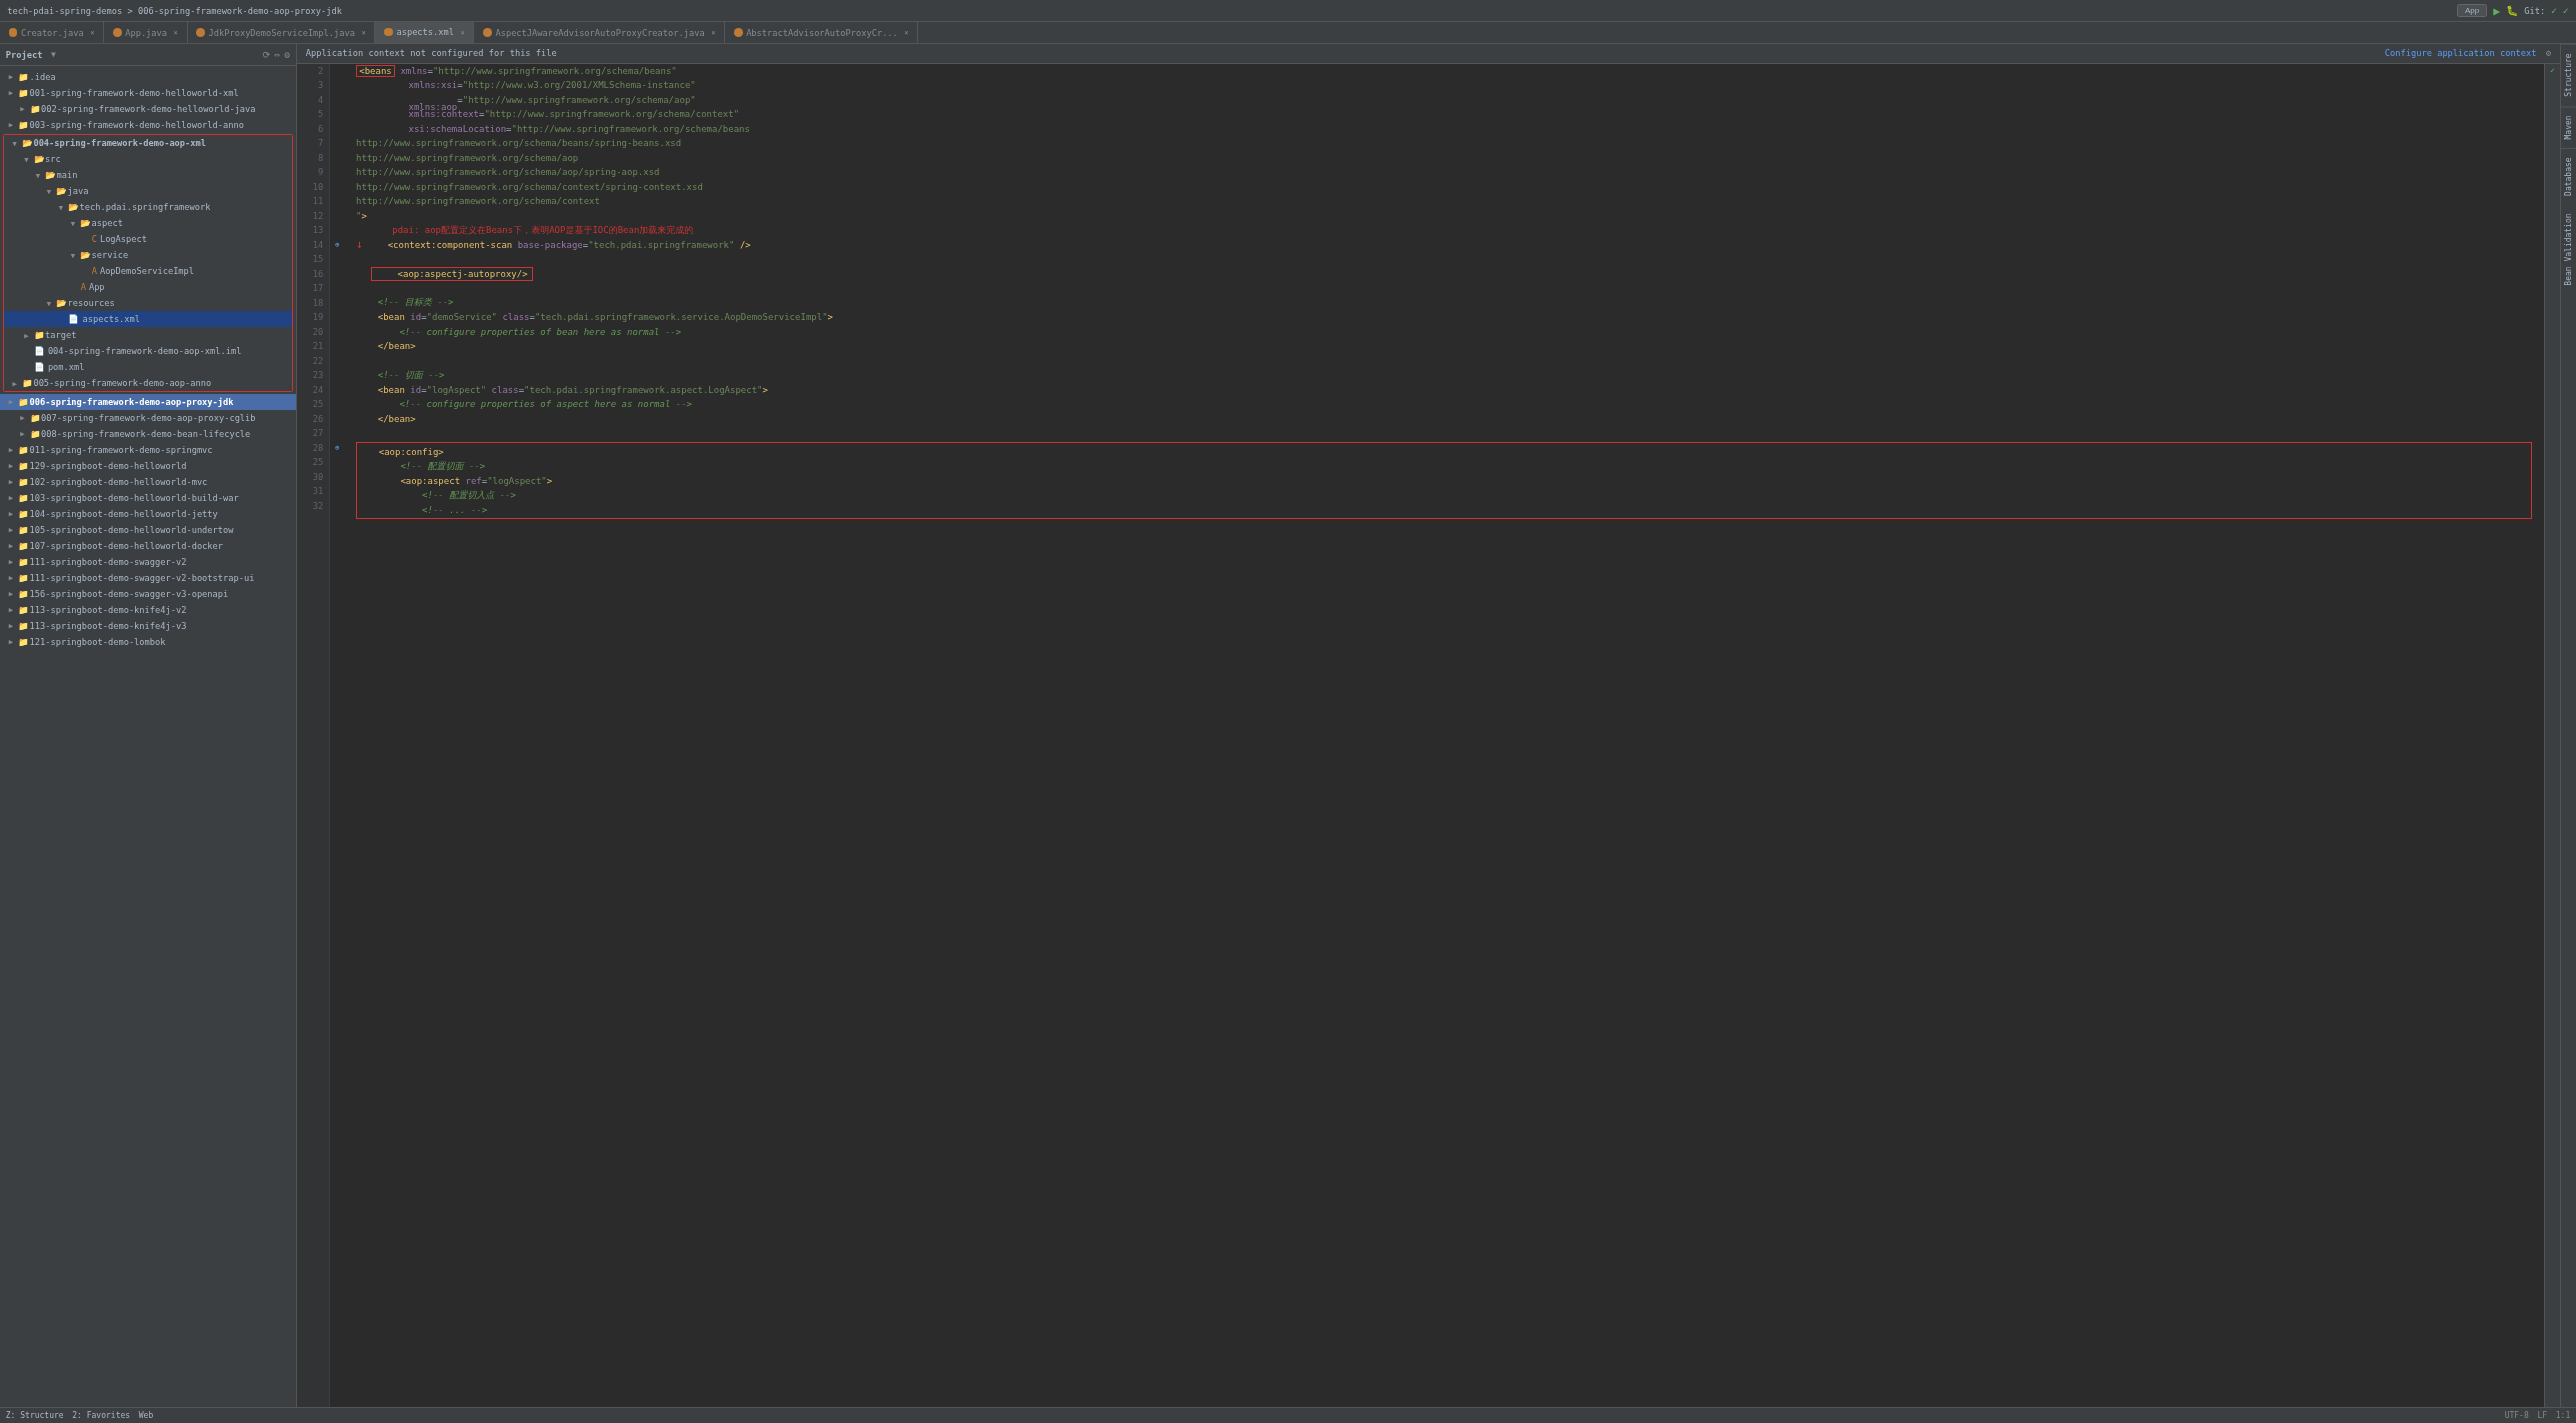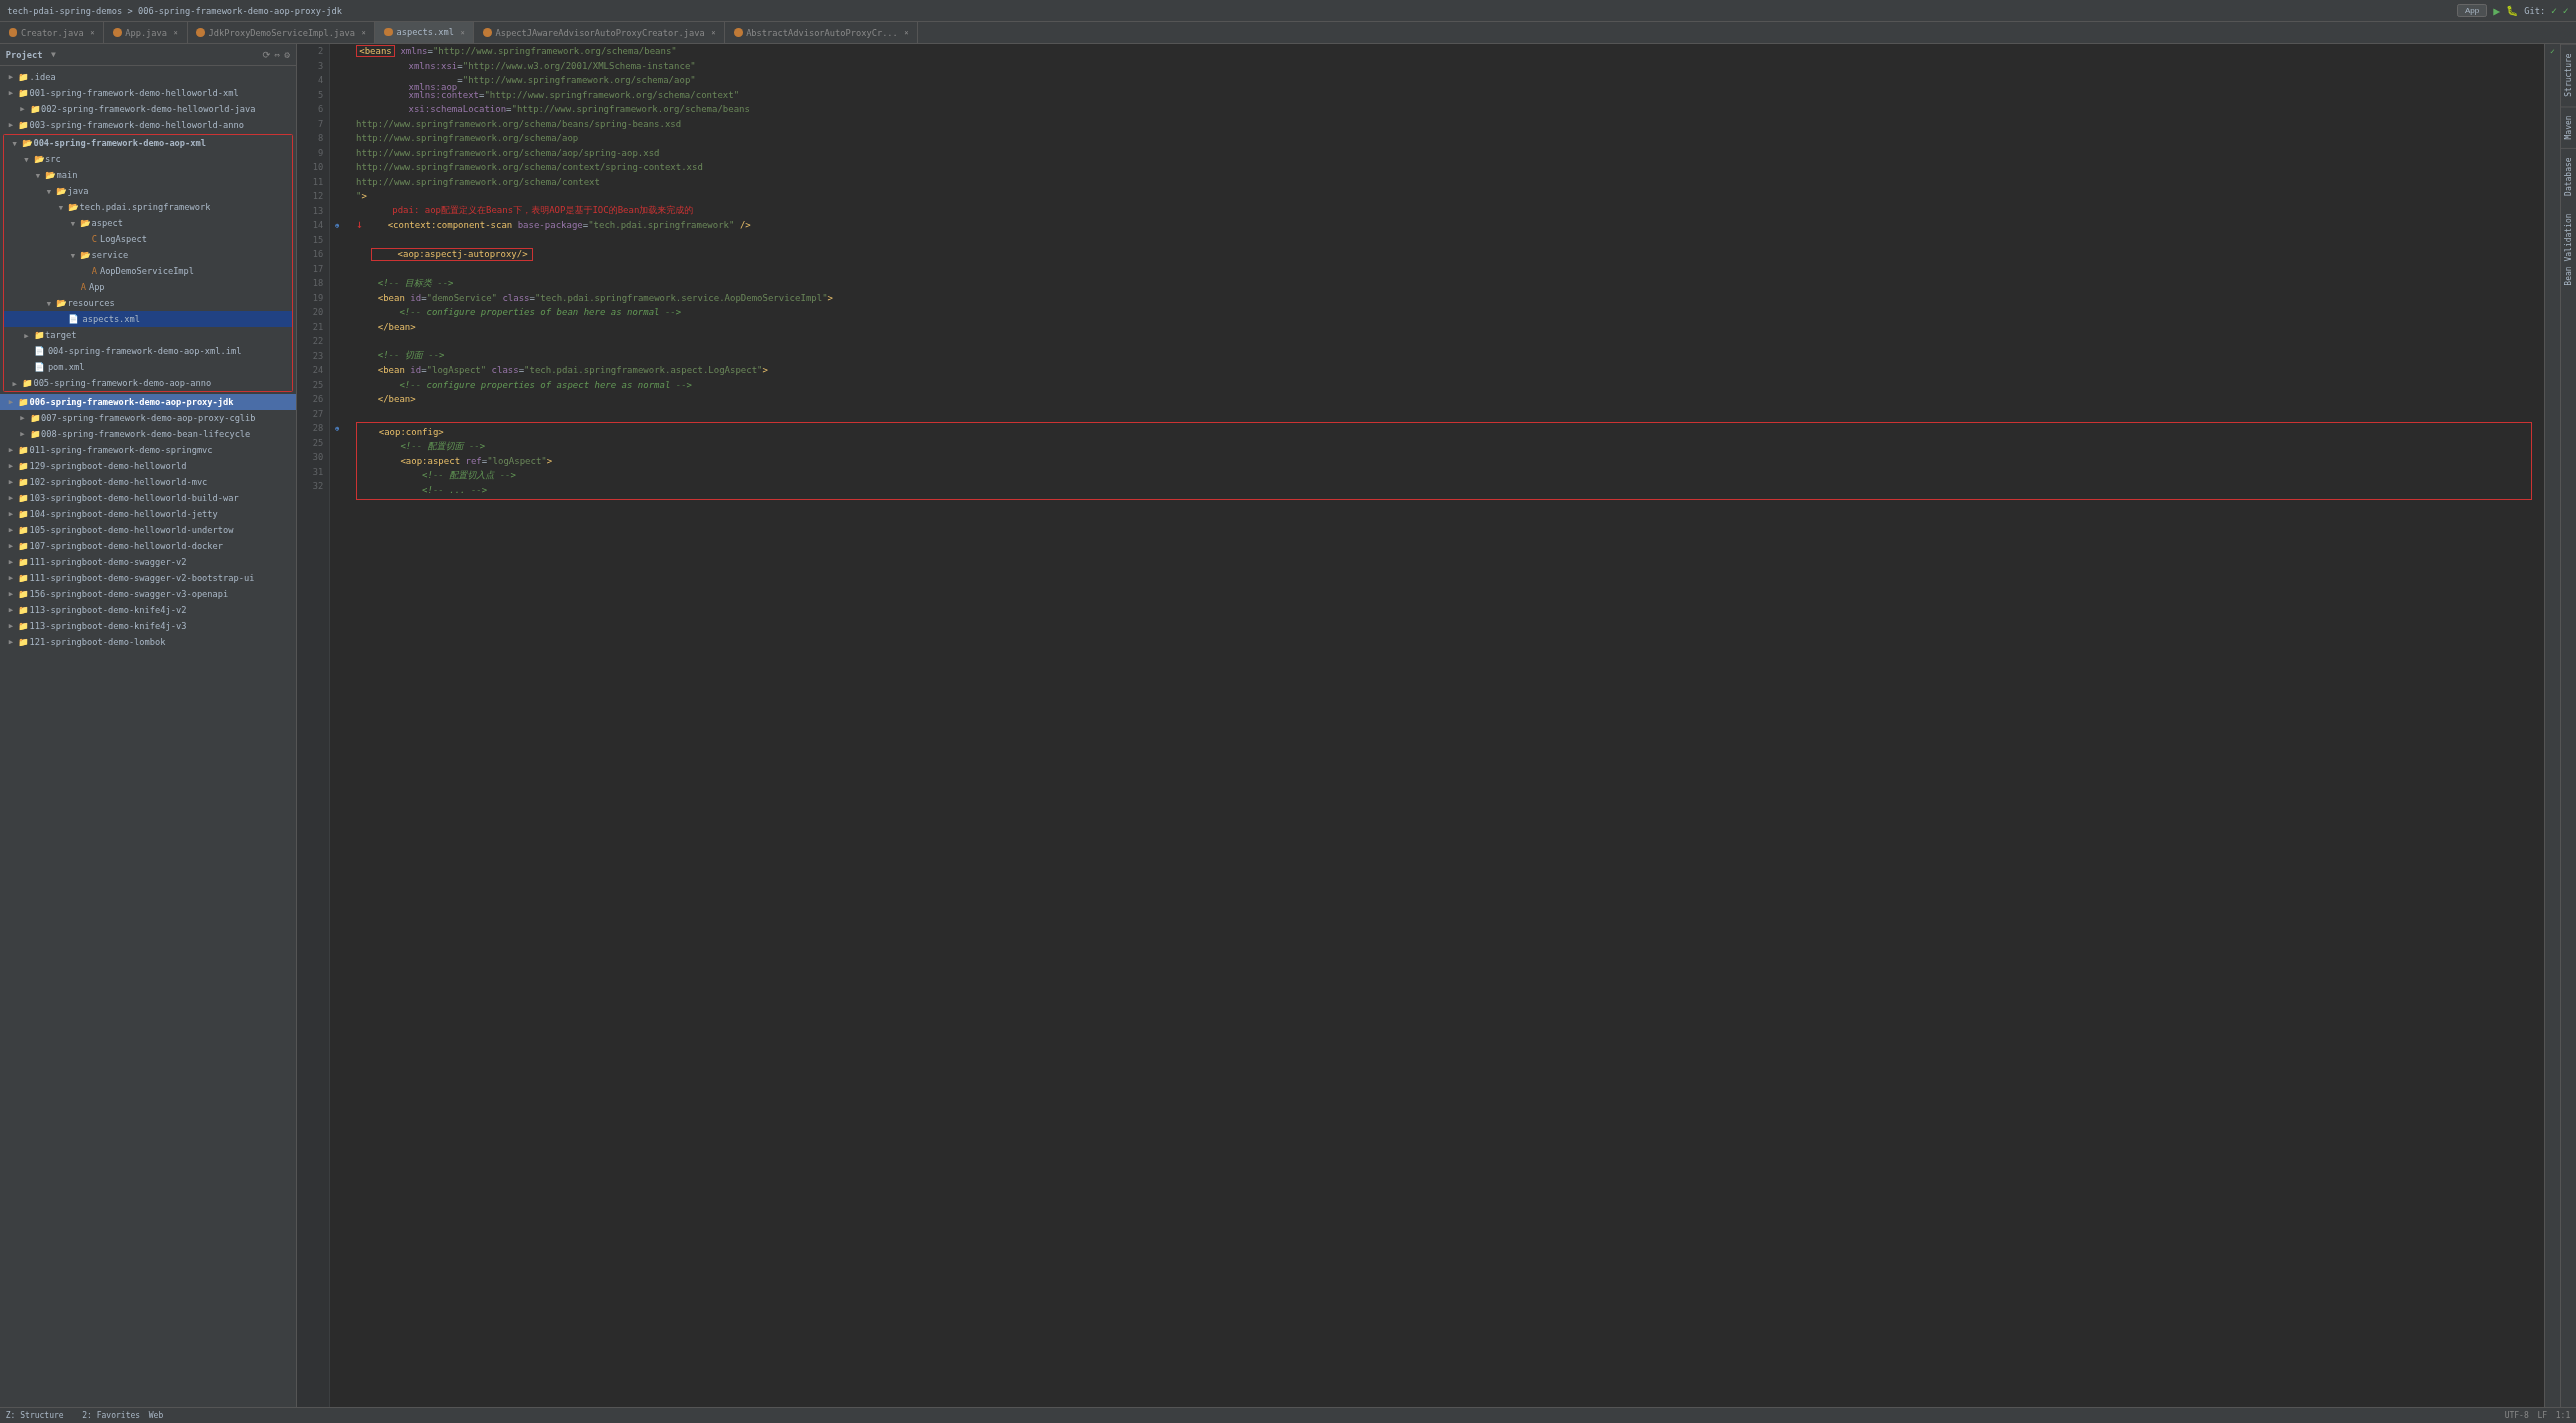--- a/index.html
+++ b/index.html
@@ -376,20 +376,27 @@
         <span class="tree-arrow">▶</span>
         <span class="folder-yellow">📁</span>
         <span class="tree-label">121-springboot-demo-lombok</span>
       </div>
 
     </div>
   </div>
 
   <div class="editor-area">
 
+    <div class="notification-bar">
+      <span>Application context not configured for this file</span>
+      <div>
+        <a class="configure-link">Configure application context</a>
+        <span class="gear-icon">⚙</span>
+      </div>
+    </div>
 
     <div class="editor-wrapper">
       <div class="code-editor">
 
         <div class="line-numbers">
           <div class="line-number">2</div>
           <div class="line-number">3</div>
           <div class="line-number">4</div>
           <div class="line-number">5</div>
           <div class="line-number">6</div>
@@ -600,19 +607,19 @@
   <div style="width:16px; background:#3c3f41; border-left:0.7px solid #555; display:flex; flex-direction:column; gap:0; flex-shrink:0;">
     <div style="writing-mode:vertical-rl; transform:rotate(180deg); padding:8.7px 2.9px; font-size:8px; color:#a9b7c6; cursor:pointer; border-bottom:0.7px solid #555;">Structure</div>
     <div style="writing-mode:vertical-rl; transform:rotate(180deg); padding:8.7px 2.9px; font-size:8px; color:#a9b7c6; cursor:pointer; border-bottom:0.7px solid #555;">Maven</div>
     <div style="writing-mode:vertical-rl; transform:rotate(180deg); padding:8.7px 2.9px; font-size:8px; color:#a9b7c6; cursor:pointer; border-bottom:0.7px solid #555;">Database</div>
     <div style="writing-mode:vertical-rl; transform:rotate(180deg); padding:8.7px 2.9px; font-size:8px; color:#a9b7c6; cursor:pointer;">Bean Validation</div>
   </div>
 </div>
 
 <div style="height:16px; background:#3c3f41; border-top:0.7px solid #555; display:flex; align-items:center; padding:0 5.8px; gap:8.7px; font-size:8px; color:#a9b7c6; flex-shrink:0;">
   <span style="cursor:pointer;">Z: Structure</span>
-  <span style="cursor:pointer;margin-left:10px;">2: Favorites</span>
+  <span style="cursor:pointer;">2: Favorites</span>
   <span style="cursor:pointer;">Web</span>
   <span style="margin-left:auto; color:#888;">UTF-8</span>
   <span style="color:#888;">LF</span>
   <span style="color:#888;">1:1</span>
 </div>
 
 
 </body></html>

